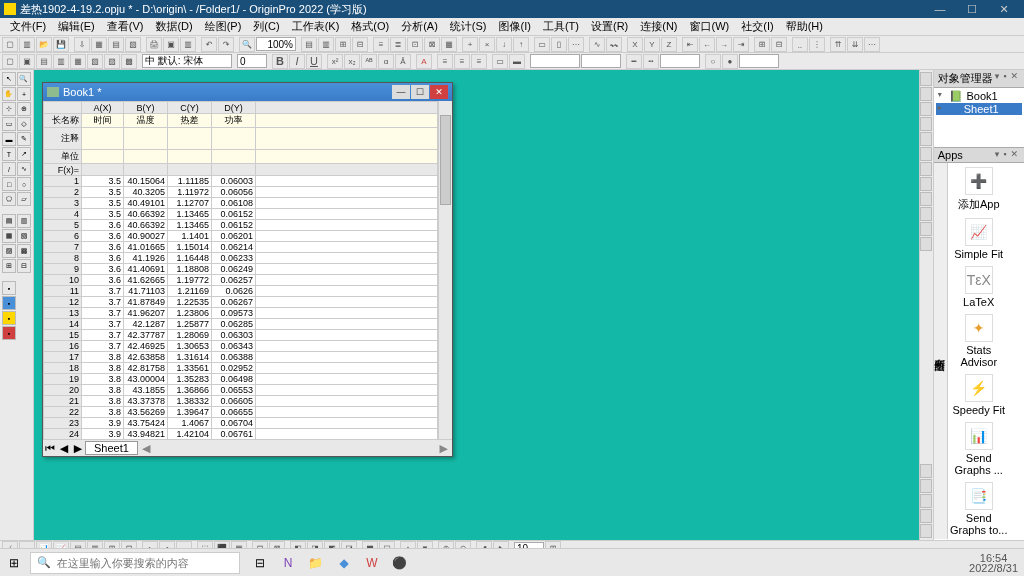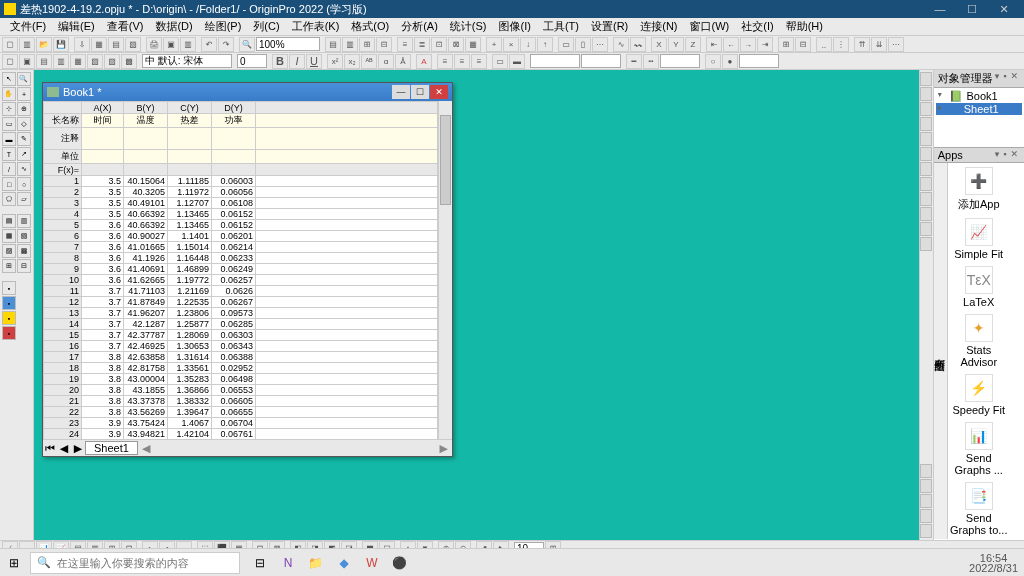--- a/index.html
+++ b/index.html
@@ -139,21 +139,21 @@
   <div class="tbtn">▧</div>
   <div class="tsep"></div>
   <div class="tbtn">🖨</div>
   <div class="tbtn">▣</div>
   <div class="tbtn">▥</div>
   <div class="tsep"></div>
   <div class="tbtn">↶</div>
   <div class="tbtn">↷</div>
   <div class="tsep"></div>
   <div class="tbtn">🔍</div>
-  <input class="tinput" style="width: 64px;" value="100%">
+  <input class="tinput" style="width: 40px; text-align: right;" value="100%">
   <div class="tsep"></div>
   <div class="tbtn">▤</div>
   <div class="tbtn">▥</div>
   <div class="tbtn">⊞</div>
   <div class="tbtn">⊟</div>
   <div class="tsep"></div>
   <div class="tbtn">≡</div>
   <div class="tbtn">≣</div>
   <div class="tbtn">⊡</div>
   <div class="tbtn">⊠</div>
@@ -437,21 +437,21 @@
     <td>3.6</td>
     <td>41.1926</td>
     <td>1.16448</td>
     <td>0.06233</td>
     <td></td>
                 </tr>
                 <tr>
                   <td class="rownum">9</td>
     <td>3.6</td>
     <td>41.40691</td>
-    <td>1.46899</td>
+    <td>1.18808</td>
     <td>0.06249</td>
     <td></td>
                 </tr>
                 <tr>
                   <td class="rownum">10</td>
     <td>3.6</td>
     <td>41.62665</td>
     <td>1.19772</td>
     <td>0.06257</td>
     <td></td>

